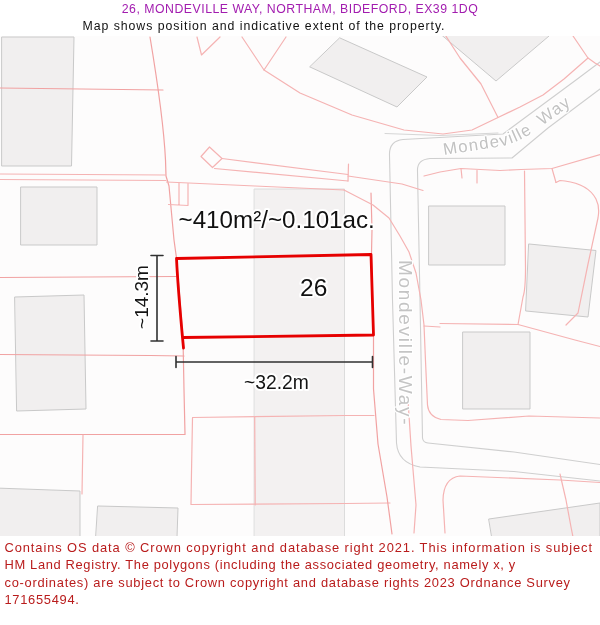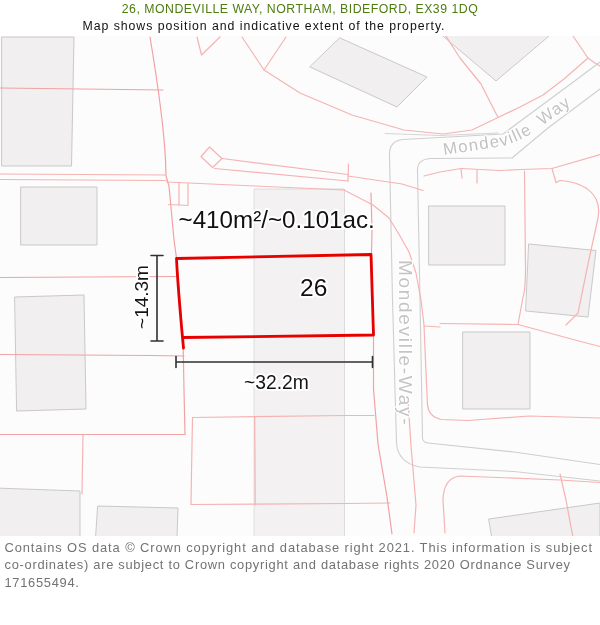--- a/index.html
+++ b/index.html
@@ -1,19 +1,19 @@
 <!DOCTYPE html>
 <html><head>
 <meta charset="utf-8">
 <style>
 html,body{margin:0;padding:0;background:#ffffff;width:600px;height:625px;overflow:hidden;}
 body{font-family:"Liberation Sans", sans-serif;position:relative;}
-.title{position:absolute;left:0;top:2px;width:600px;text-align:center;font-size:12.3px;line-height:14px;color:#4d7c0f;letter-spacing:0.5px;}
+.title{position:absolute;left:0;top:2px;width:600px;text-align:center;font-size:12.3px;line-height:14px;color:#a21caf;letter-spacing:0.5px;}
 .title2{position:absolute;left:0;top:19px;width:528px;text-align:center;font-size:12.3px;line-height:14px;color:#111;letter-spacing:0.95px;}
-.footer{position:absolute;left:4.5px;top:539px;width:594px;font-size:12.9px;line-height:17.3px;color:#737373;letter-spacing:0.72px;}
+.footer{position:absolute;left:4.5px;top:539px;width:594px;font-size:12.9px;line-height:17.3px;color:#b91c1c;letter-spacing:0.72px;}
 svg{position:absolute;left:0;top:0;}
 </style>
 </head>
 <body>
 
 <div class="title">26, MONDEVILLE WAY, NORTHAM, BIDEFORD, EX39 1DQ</div>
 
 <div class="title2">Map shows position and indicative extent of the property.</div>
 
 <svg width="600" height="625" viewBox="0 0 600 625">
@@ -160,15 +160,16 @@
         <path id="roadA" d="M 438 156 L 500 146.5 Q 521 142.5 542 126 L 596 87"></path>
       </defs>
 <text font-family="Liberation Sans, sans-serif" font-size="16.8px" fill="#c2c2c2" letter-spacing="1.3" word-spacing="5" stroke="#ffffff" stroke-width="2.2" paint-order="stroke" stroke-linejoin="round"><textPath href="#roadA" startOffset="6">Mondeville Way</textPath></text>
 
 <text x="0" y="0" transform="translate(399,260) rotate(90)" font-family="Liberation Sans, sans-serif" font-size="19px" fill="#c4c4c4" letter-spacing="1.7" stroke="#ffffff" stroke-width="2.5" paint-order="stroke" stroke-linejoin="round">Mondeville-Way-</text>
 </g>
 </svg>
 
 <div class="footer">
     <div style="letter-spacing:0.9px">Contains OS data © Crown copyright and database right 2021. This information is subject</div>
-    <div style="letter-spacing:0.71px">co-ordinates) are subject to Crown copyright and database rights 2020 Ordnance Survey</div>
+    <div style="letter-spacing:0.65px">HM Land Registry. The polygons (including the associated geometry, namely x, y</div>
+    <div style="letter-spacing:0.71px">co-ordinates) are subject to Crown copyright and database rights 2023 Ordnance Survey</div>
     <div style="letter-spacing:0.7px">171655494.</div>
   </div>
 
 </body></html>

